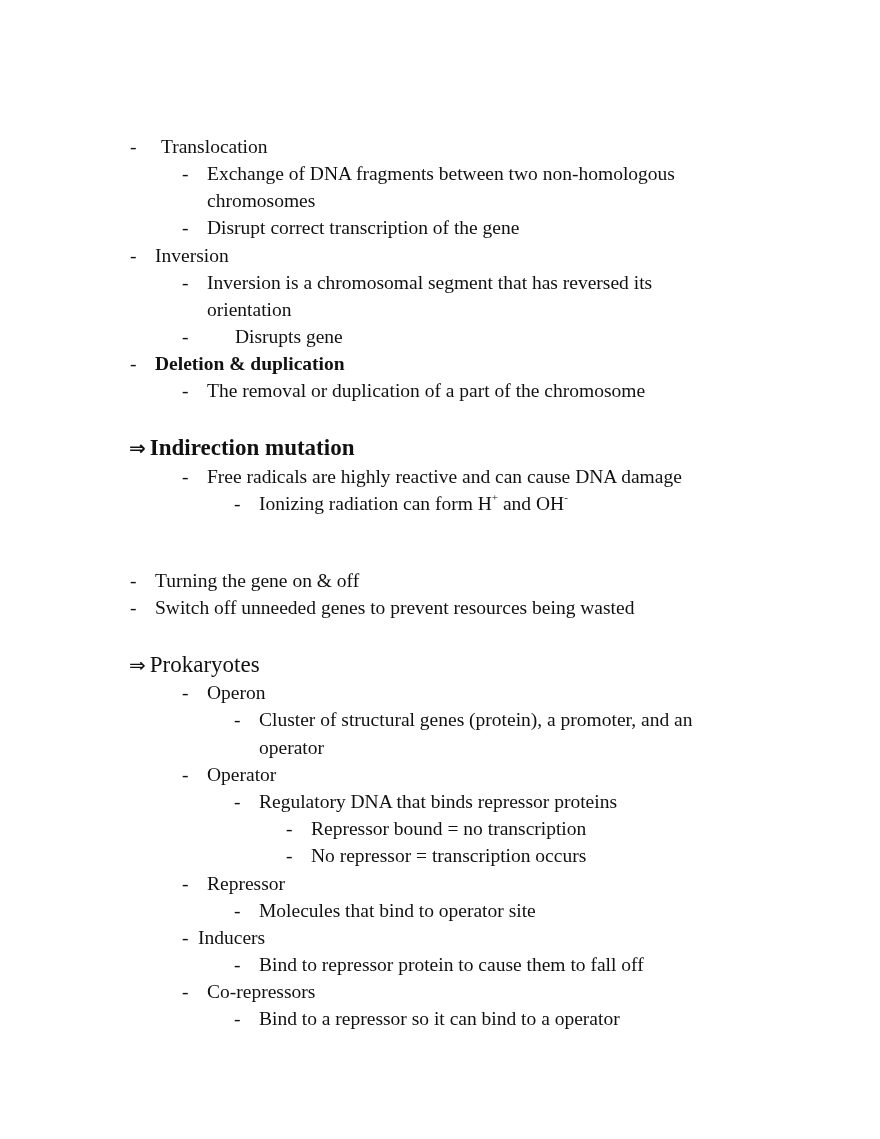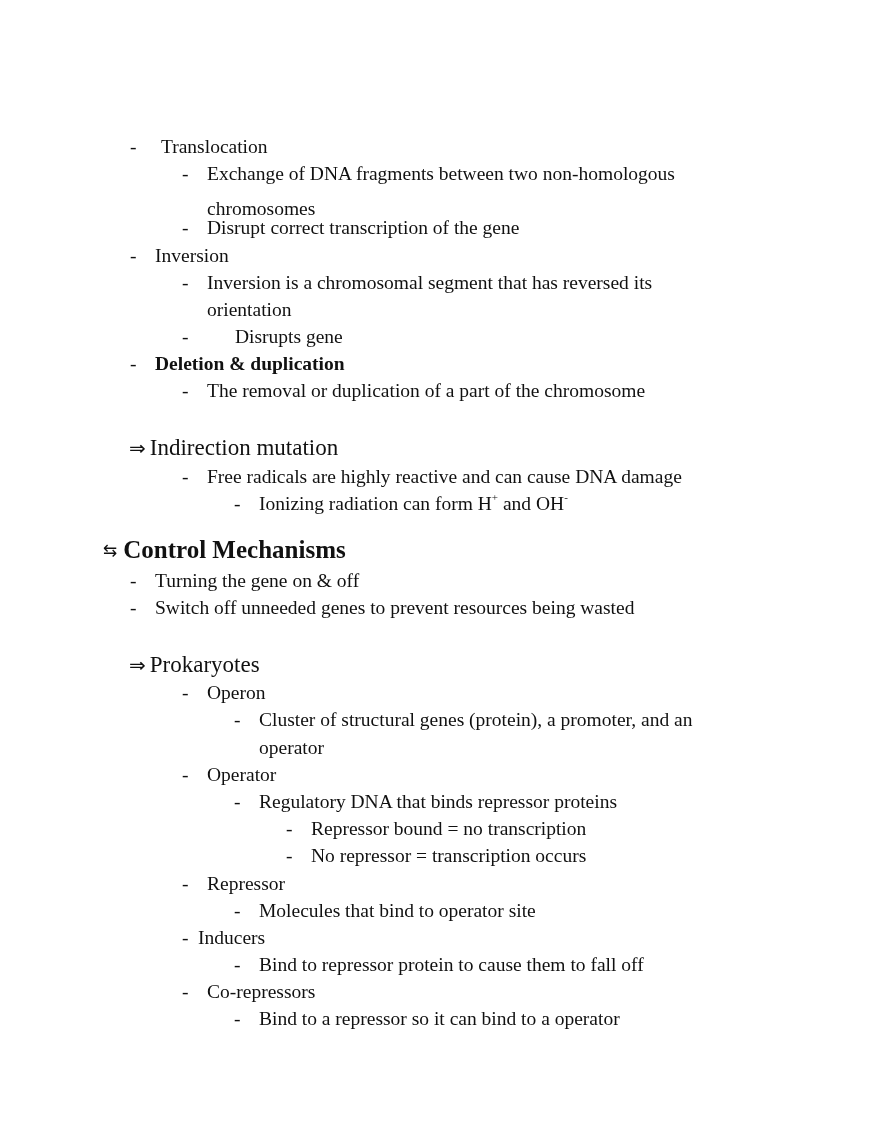--- a/index.html
+++ b/index.html
@@ -23,21 +23,21 @@
 
   <div class="line" style="top:133px;">
     <span class="dash" style="left:130px;">-</span>
     <span class="txt" style="left:161px;">Translocation</span>
   </div>
   <div class="line" style="top:160px;">
     <span class="dash" style="left:182px;">-</span>
     <span class="txt" style="left:207px;">Exchange of DNA fragments between two non-homologous</span>
   </div>
   <div class="line" style="top:187px;">
-    <span class="txt" style="left:207px;margin-top:8px;">chromosomes</span>
+    <span class="txt" style="left:207px;">chromosomes</span>
   </div>
   <div class="line" style="top:214px;">
     <span class="dash" style="left:182px;">-</span>
     <span class="txt" style="left:207px;">Disrupt correct transcription of the gene</span>
   </div>
   <div class="line" style="top:242px;">
     <span class="dash" style="left:130px;">-</span>
     <span class="txt" style="left:155px;">Inversion</span>
   </div>
   <div class="line" style="top:269px;">
@@ -53,35 +53,32 @@
   </div>
   <div class="line" style="top:350px;">
     <span class="dash" style="left:130px;">-</span>
     <span class="txt" style="left:155px;font-weight:bold;">Deletion &amp; duplication</span>
   </div>
   <div class="line" style="top:377px;">
     <span class="dash" style="left:182px;">-</span>
     <span class="txt" style="left:207px;">The removal or duplication of a part of the chromosome</span>
   </div>
 
-  <div class="heading" style="left:129px; top:433px;">
+  <div class="heading" style="left:129px; top:433px;font-weight:bold;">
     <span class="arrow">⇒</span><span>Indirection mutation</span>
   </div>
   <div class="line" style="top:463px;">
     <span class="dash" style="left:182px;">-</span>
     <span class="txt" style="left:207px;">Free radicals are highly reactive and can cause DNA damage</span>
   </div>
   <div class="line" style="top:490px;">
     <span class="dash" style="left:234px;">-</span>
     <span class="txt" style="left:259px;"><span>Ionizing radiation can form H</span><sup>+</sup><span> and OH</span><sup>-</sup></span>
   </div>
 
-  <div class="h1" style="left:103px; top:534px;">
-    <span class="sym">⇆</span><span>Control Mechanisms</span>
-  </div>
   <div class="line" style="top:567px;">
     <span class="dash" style="left:130px;">-</span>
     <span class="txt" style="left:155px;">Turning the gene on &amp; off</span>
   </div>
   <div class="line" style="top:594px;">
     <span class="dash" style="left:130px;">-</span>
     <span class="txt" style="left:155px;">Switch off unneeded genes to prevent resources being wasted</span>
   </div>
 
   <div class="heading" style="left:129px; top:650px;">

